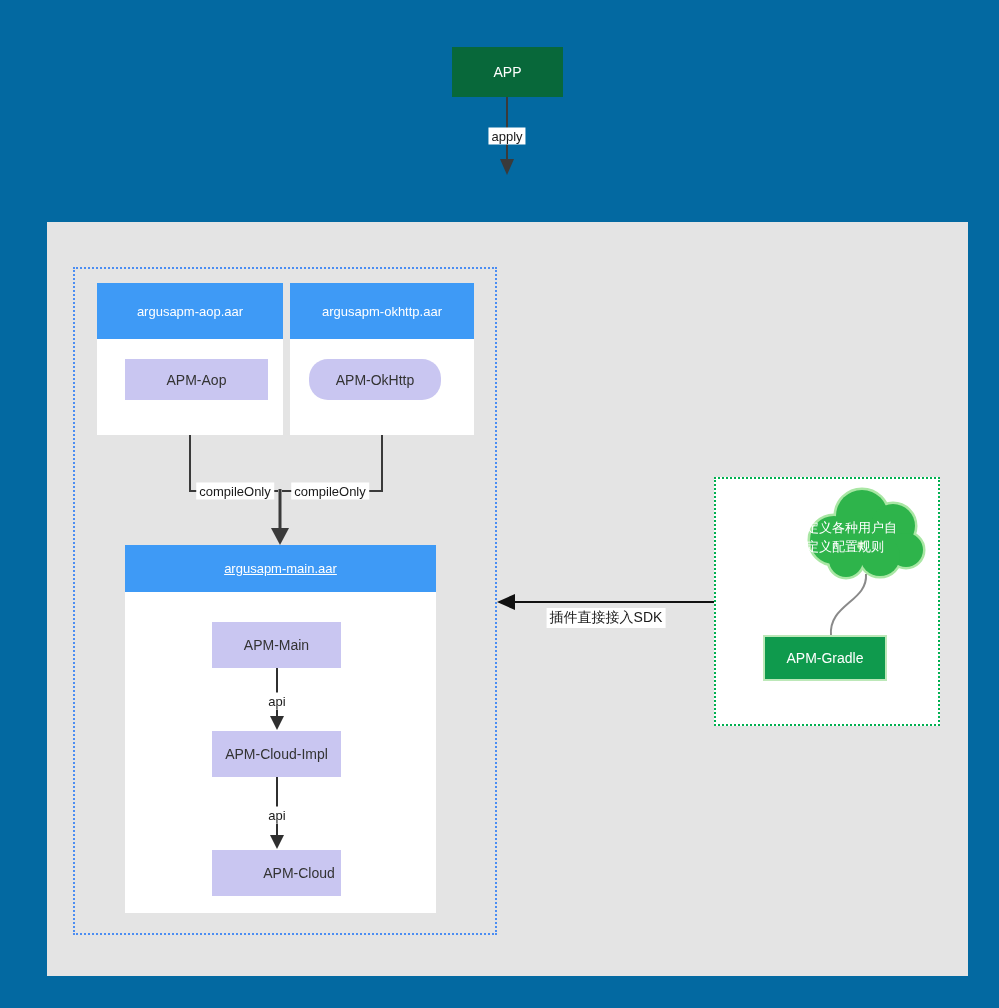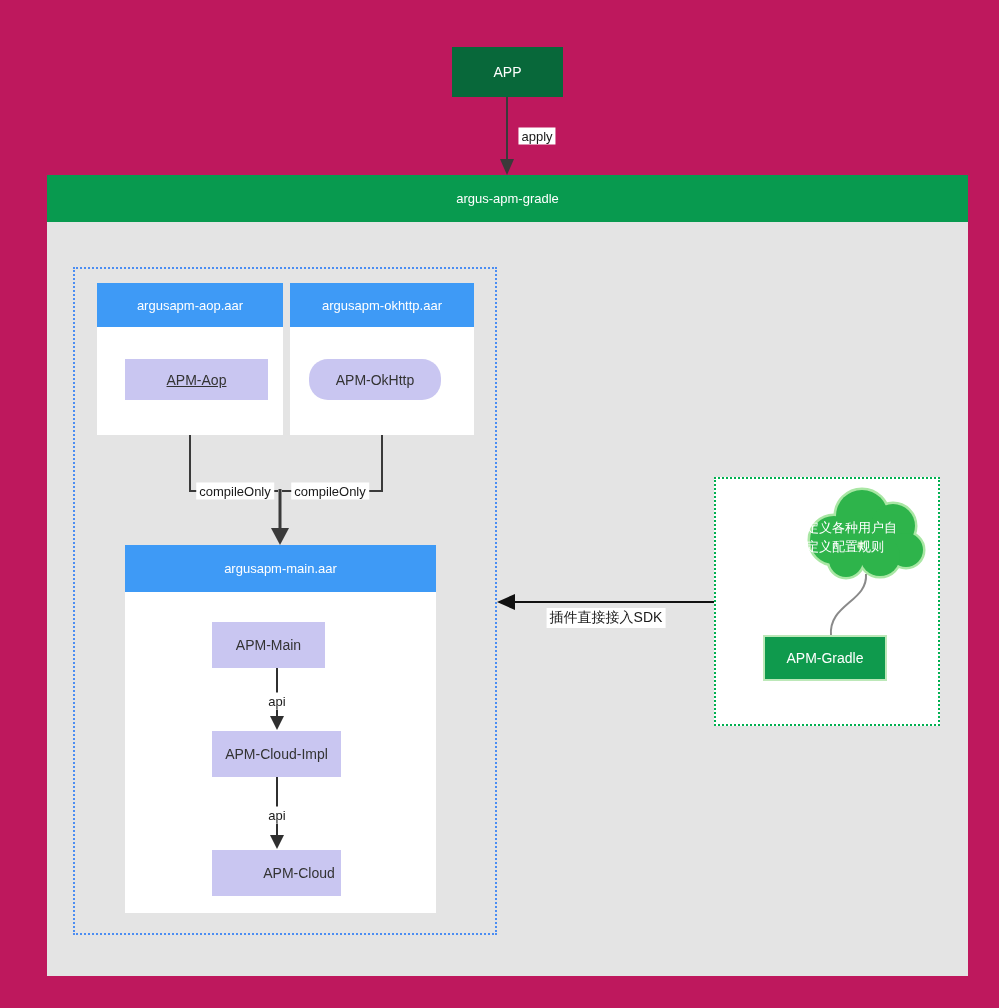--- a/index.html
+++ b/index.html
@@ -1,18 +1,18 @@
 <!DOCTYPE html>
 <html><head>
 <meta charset="utf-8">
 <style>
   * { margin:0; padding:0; box-sizing:border-box; }
   body { background:#000; font-family:"Liberation Sans", sans-serif; }
   .stage {
-    position:relative; width:999px; height:1008px; background:#be185d;
+    position:relative; width:999px; height:1008px; background:#0369a1;
     overflow:hidden;
   }
   .content-area {
     position:absolute; left:47px; top:222px; width:921px; height:754px;
     background:#e4e4e4;
   }
   .banner {
     position:absolute; left:47px; top:175px; width:921px; height:47px;
     background:#089a4f; color:#ffffff; font-size:13px;
     display:flex; align-items:center; justify-content:center;
@@ -31,64 +31,61 @@
     border:2px dotted #00b050; background:#ffffff; z-index:1;
   }
   .card { position:absolute; background:#ffffff; z-index:1; }
   .card-header {
     background:#3e9af6; color:#ffffff; font-size:13px;
     display:flex; align-items:center; justify-content:center;
   }
   .card-aop    { left:97px;  top:283px; width:186px; height:152px; }
   .card-okhttp { left:290px; top:283px; width:184px; height:152px; }
   .card-main   { left:125px; top:545px; width:311px; height:368px; }
-  .card-aop .card-header, .card-okhttp .card-header { height:44px; }
-  .card-main .card-header { height:47px; }
+  .card-aop .card-header, .card-okhttp .card-header { height:56px; }
+  .card-main .card-header { height:47px;text-decoration:underline; }
   .module {
     position:absolute; background:#c9c6f1; color:#333333; font-size:14px;
     display:flex; align-items:center; justify-content:center; z-index:3;
   }
-  .mod-aop        { left:125px; top:359px; width:143px; height:41px;text-decoration:underline; }
+  .mod-aop        { left:125px; top:359px; width:143px; height:41px; }
   .mod-okhttp     { left:309px; top:359px; width:132px; height:41px;border-radius:19px; }
-  .mod-main       { left:212px; top:622px; width:113px; height:46px; }
+  .mod-main       { left:212px; top:622px; width:129px; height:46px; }
   .mod-cloudimpl  { left:212px; top:731px; width:129px; height:46px;text-align:center; }
   .mod-cloud      { left:212px; top:850px; width:129px; height:46px;padding-left:45px; }
   .gradle-box {
     position:absolute; left:763px; top:635px; width:124px; height:46px;
     background:#0f9a4d; border:2px solid #bce8b8; color:#ffffff; font-size:14px;
     display:flex; align-items:center; justify-content:center; z-index:3;
   }
   .edges { position:absolute; left:0; top:0; z-index:2; pointer-events:none; }
   .chip {
     position:absolute; background:#ffffff; color:#1a1a1a; font-size:13px;
     padding:1px 3px; transform:translate(-50%,-50%); white-space:nowrap; z-index:3;
   }
-  .chip-apply { left:507px; top:136px;margin-left:30px; }
+  .chip-apply { left:507px; top:136px; }
   .chip-co-left  { left:235px; top:491px; }
   .chip-co-right { left:330px; top:491px; }
   .chip-api-1 { left:277px; top:701px; }
   .chip-api-2 { left:277px; top:815px; }
   .chip-sdk   { left:606px; top:618px; font-size:14px; }
   .cloud-text {
     position:absolute; left:806px; top:518px; width:120px;
     color:#ffffff; font-size:13px; line-height:19px; z-index:3;
   }
 </style>
 </head>
 <body>
 
 <div class="stage">
 
   <div class="app-box">
     <span>APP</span>
   </div>
 
-  <div class="banner">
-    <span>argus-apm-gradle</span>
-  </div>
 
   <div class="content-area"></div>
 
   <div class="dotted-blue"></div>
 
   <div class="dotted-green"></div>
 
   <div class="card card-aop">
     <div class="card-header">argusapm-aop.aar</div>
   </div>

